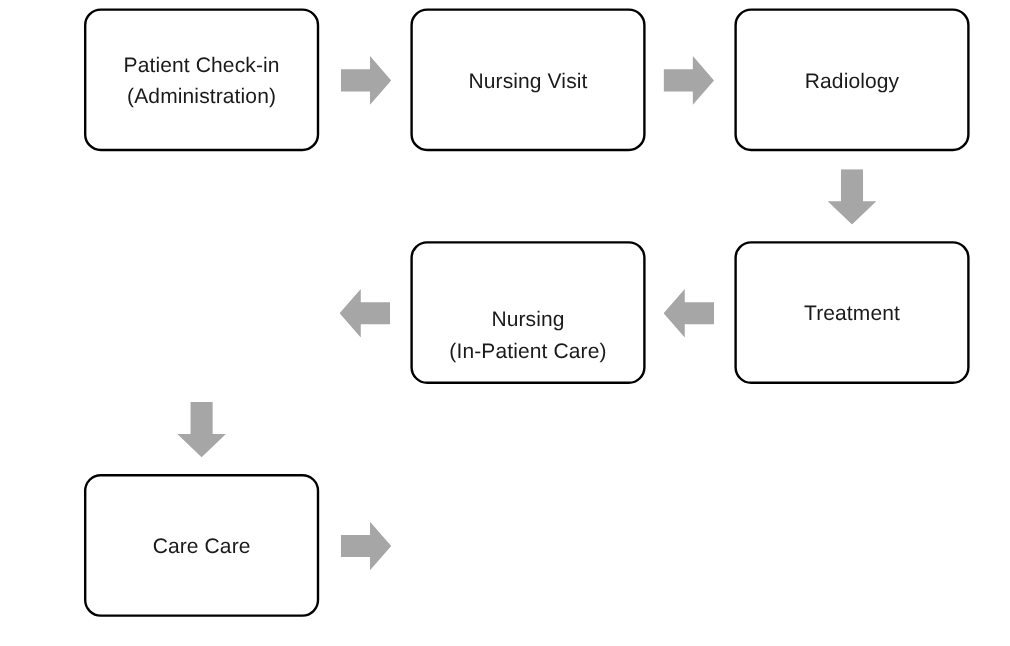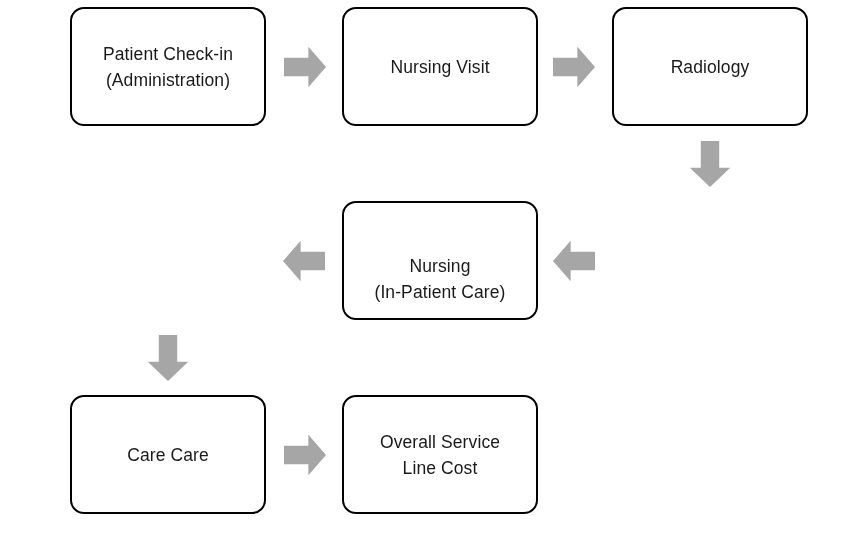--- a/index.html
+++ b/index.html
@@ -57,26 +57,25 @@
     <div class="node" style="left: 342px; top: 7px; width: 196px; height: 119px; border-color: rgb(0, 0, 0); background: rgb(255, 255, 255);">
       <div class="node-label" style="color: rgb(26, 26, 26);">Nursing Visit</div>
     </div>
     <div class="node" style="left: 612px; top: 7px; width: 196px; height: 119px; border-color: rgb(0, 0, 0); background: rgb(255, 255, 255); text-align: right;">
       <div class="node-label" style="color: rgb(26, 26, 26);">Radiology</div>
     </div>
     <div class="node" style="left: 342px; top: 201px; width: 196px; height: 119px; border-color: rgb(0, 0, 0); background: rgb(255, 255, 255);">
       <div class="node-label" style="color: rgb(26, 26, 26); margin-top: 36px;">Nursing
 (In-Patient Care)</div>
     </div>
+    <div class="node" style="left: 612px; top: 201px; width: 196px; height: 119px; border-color: rgb(0, 0, 0); background: rgb(255, 255, 255);">
+      <div class="node-label" style="color: rgb(26, 26, 26);">Treatment</div>
+    </div>
     <div class="node" style="left: 70px; top: 395px; width: 196px; height: 119px; border-color: rgb(0, 0, 0); background: rgb(255, 255, 255);">
       <div class="node-label" style="color: rgb(26, 26, 26);">Care Care</div>
-    </div>
-    <div class="node" style="left: 342px; top: 395px; width: 196px; height: 119px; border-color: rgb(0, 0, 0); background: rgb(255, 255, 255);">
-      <div class="node-label" style="color: rgb(26, 26, 26);">Overall Service
-Line Cost</div>
     </div>
     <div class="arrow" style="left: 284px; top: 44px; width: 42px; height: 46px;">
       <svg viewBox="0 0 100 100" preserveAspectRatio="none">
         <path d="M0,30 L58,30 L58,6 L100,50 L58,94 L58,70 L0,70 Z" fill="#a6a6a6"></path>
       </svg>
     </div>
     <div class="arrow" style="left: 553px; top: 44px; width: 42px; height: 46px;">
       <svg viewBox="0 0 100 100" preserveAspectRatio="none">
         <path d="M0,30 L58,30 L58,6 L100,50 L58,94 L58,70 L0,70 Z" fill="#a6a6a6"></path>
       </svg>

